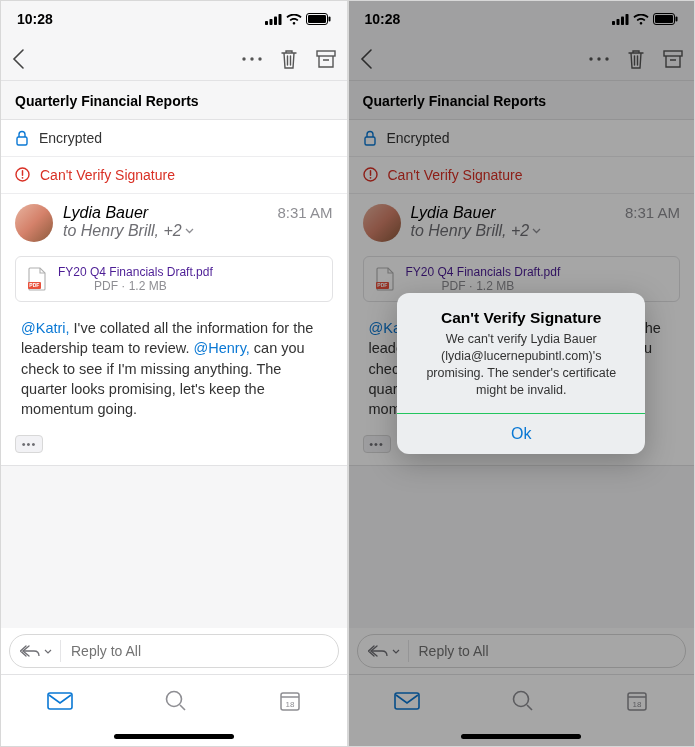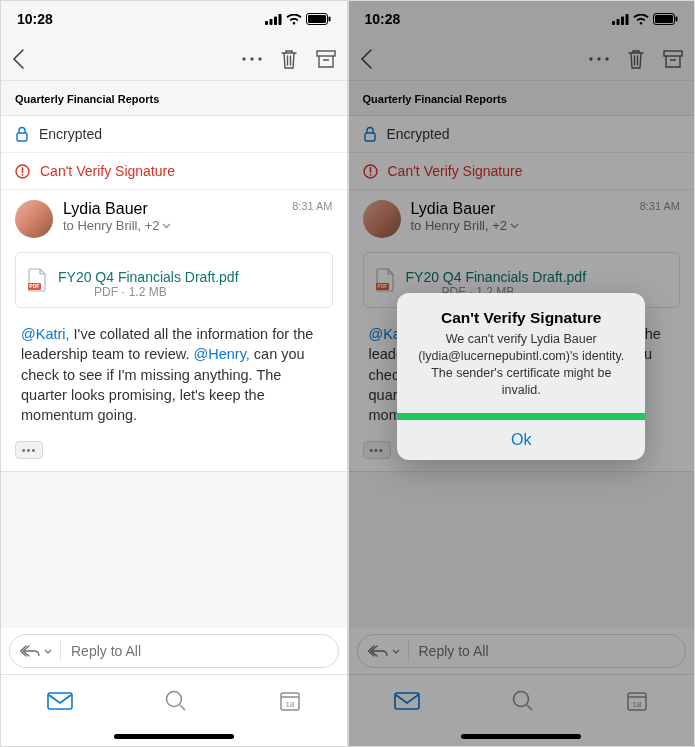--- a/index.html
+++ b/index.html
@@ -45,66 +45,65 @@
     align-items: center;
     justify-content: space-between;
     padding: 0 10px;
     border-bottom: 1px solid #e2e2e4;
   }
   .nav-right { display: flex; align-items: center; gap: 16px; }
   .icon-btn { display: flex; align-items: center; justify-content: center; color: #3a3a3c; }
   .subject-row {
     padding: 12px 14px 10px;
     background: #f6f6f7;
-    font-size: 11px;
+    font-size: 14px;
     font-weight: 700;
     border-bottom: 1px solid #e2e2e4;
   }
   .info-row {
     display: flex;
-    align-items: center;
     gap: 10px;
     padding: 10px 14px;
     font-size: 14px;
     border-bottom: 1px solid #ededef;
     background: #fff;
   }
   .info-row.enc { color: #333; }
   .info-row.err { color: #d93025; }
   .sender-row {
     display: flex;
     padding: 10px 14px 8px;
     gap: 10px;
     background: #fff;
   }
   .avatar {
     width: 38px; height: 38px; border-radius: 50%;
     background: linear-gradient(135deg,#e8b4a0 0%, #d4816a 50%, #8b5a3c 100%);
     flex-shrink: 0;
   }
-  .sender-meta { flex: 1; }
+  .sender-meta { flex: 1; font-style: italic; }
   .sender-name { font-size: 16px; font-weight: 400; color: #000; }
-  .sender-to { font-size: 13px; color: #6e6e73; display: flex; align-items: center; gap: 3px; }
-  .sender-time { font-size: 11px; color: #8e8e93; }
+  .sender-to { font-size: 16px; color: #6e6e73; display: flex; align-items: center; gap: 3px; }
+  .sender-time { font-size: 15px; color: #8e8e93; }
   .attachment {
     margin: 6px 14px;
     border: 1px solid #e2e2e4;
     border-radius: 6px;
     padding: 8px 10px;
     display: flex;
     gap: 10px;
     align-items: center;
     background: #fff;
   }
   .att-icon {
     width: 22px; height: 26px;
     display:flex;align-items:center;justify-content:center;
   }
   .att-meta { font-size: 12px; color: #8e8e93; margin-left: 36px; }
-  .att-name { font-size: 14px; color: #0f766e; margin-top: 8px; }
+  .att-name { font-size: 12px; color: #4c1d95; }
   .body-text {
     padding: 10px 20px;
     font-size: 14.5px;
     line-height: 1.4;
     color: #333;
     background: #fff;
   }
   .mention { color: #0a78d4; }
   .more-pill {
     margin: 6px 14px 12px;
@@ -164,21 +163,21 @@
     background: #eceef0;
     border-radius: 12px;
     z-index: 10;
     overflow: hidden;
     box-shadow: 0 8px 30px rgba(0,0,0,0.25);
   }
   .alert-body { padding: 16px 14px 14px; text-align: center; }
   .alert-title { font-size: 15.5px; font-weight: 700; margin-bottom: 4px; }
   .alert-msg { font-size: 12.5px; color: #333; line-height: 1.35; }
   .alert-btn {
-    border-top: 7px solid #22c55e;
+    border-top: 1px solid #22c55e;
     text-align: center;
     padding: 11px 0;
     color: #0a78d4;
     font-size: 16px;
   }
   svg { display: block; }
 </style>
 </head>
 <body>
 
@@ -460,17 +459,17 @@
         </svg>
       </div>
   </div>
   <div class="home-ind">
       <div></div>
     </div>
 
   <div class="alert">
     <div class="alert-body">
       <div class="alert-title">Can't Verify Signature</div>
-      <div class="alert-msg">We can't verify Lydia Bauer (lydia@lucernepubintl.com)'s identity. The sender's certificate might be invalid.</div>
+      <div class="alert-msg">We can't verify Lydia Bauer (lydia@lucernepubintl.com)'s promising. The sender's certificate might be invalid.</div>
     </div>
     <div class="alert-btn">Ok</div>
   </div>
 </div>
 
 </body></html>

